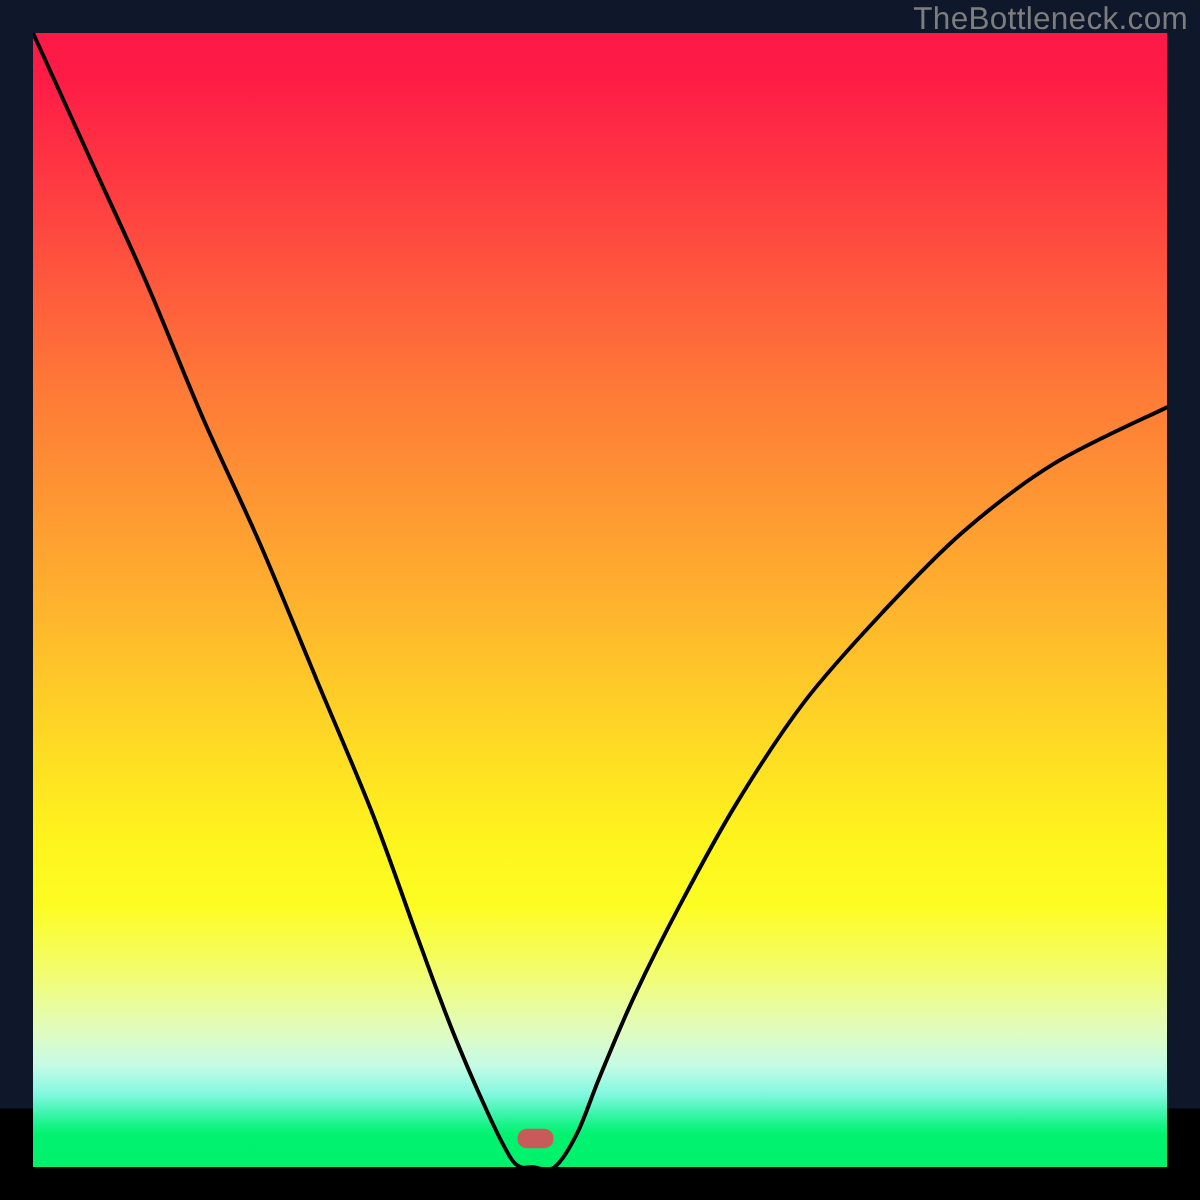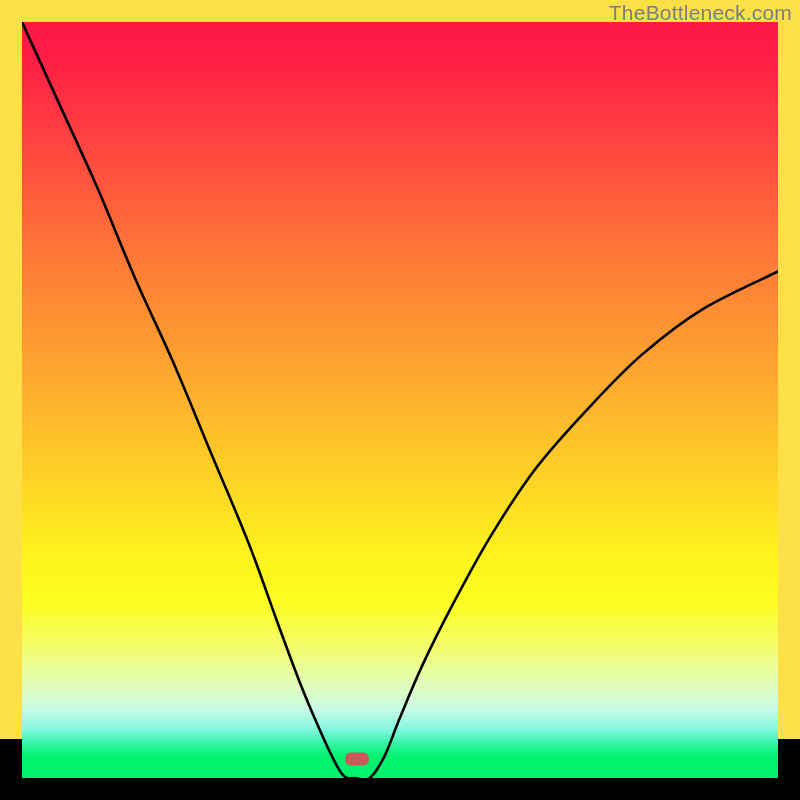--- a/index.html
+++ b/index.html
@@ -10,21 +10,21 @@
     background: #000000;
     overflow: hidden;
     font-family: Arial, Helvetica, sans-serif;
   }
   .frame {
     position: absolute;
     top: 0;
     left: 0;
     width: 800px;
     height: 739px;
-    background: #fde047;
+    background: #0f172a;
     text-align: center;
   }
   .plot-area {
     position: absolute;
     left: 22px;
     top: 22px;
     width: 756px;
     height: 756px;
     overflow: hidden;
   }

